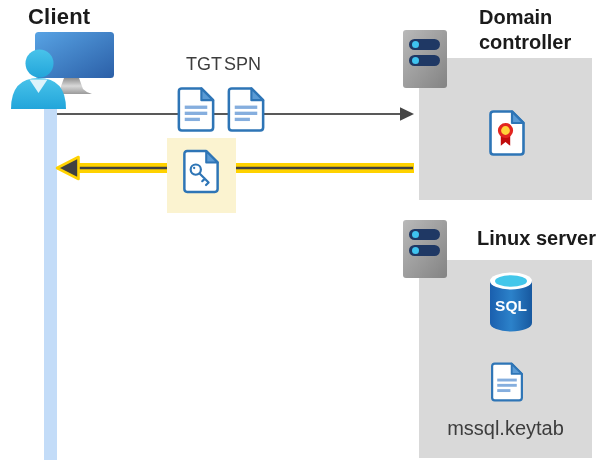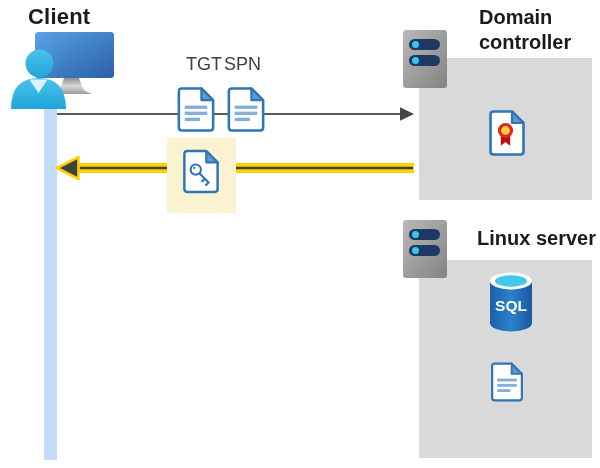--- a/index.html
+++ b/index.html
@@ -124,14 +124,15 @@
     </g>
 
     <use href="#doc" x="490" y="358" width="34" height="48"></use>
   </svg>
 
   <div class="lbl lbl-bold client-label">Client</div>
   <div class="lbl tgt-label">TGT</div>
   <div class="lbl spn-label">SPN</div>
   <div class="lbl lbl-bold dc-label">Domain controller</div>
   <div class="lbl lbl-bold linux-label">Linux server</div>
+  <div class="lbl keytab-label">mssql.keytab</div>
 
 </div>
 
 </body></html>

